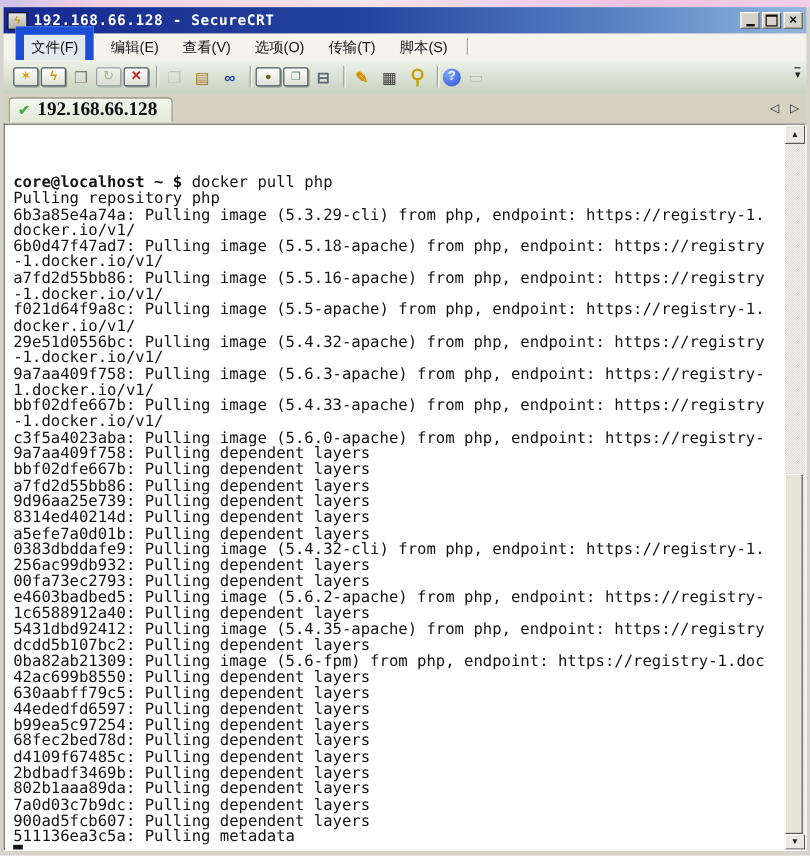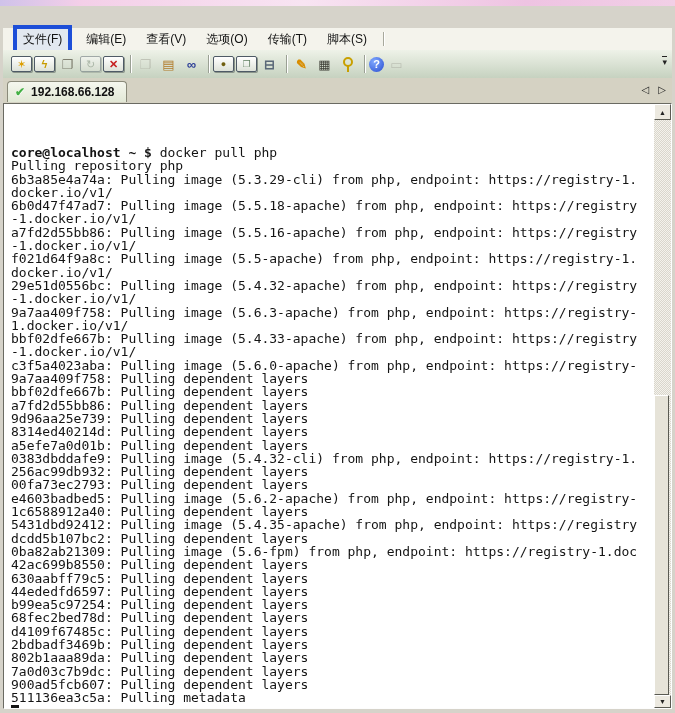--- a/index.html
+++ b/index.html
@@ -24,21 +24,21 @@
     padding:0;display:flex;align-items:center;justify-content:center;cursor:default;}
   .g-min{width:7px;height:2px;background:#111;margin-top:7px;}
   .g-max{width:8px;height:7px;border:1px solid #111;border-top-width:2px;}
   .g-close{font-size:11px;font-weight:bold;color:#111;line-height:1;font-style:normal;}
 
   
   .menubar{position:absolute;top:28px;left:3px;right:3px;height:22px;background:#f4f3ec;
     display:flex;align-items:center;padding-left:6px;box-sizing:border-box;font-size:12px;color:#111;}
   .menu-group{display:flex;align-items:center;height:100%;}
   .menu-item{padding:2px 6px;margin:0 4px;white-space:nowrap;}
-  .menu-item.boxed{border:4px solid #1d4ed8;background:#e2e8f0;}
+  .menu-item.boxed{border:7px solid #1d4ed8;background:#e2e8f0;}
   .menu-vsep{width:1px;height:14px;background:#a8a89c;margin:0 6px;box-shadow:1px 0 0 #fff;}
 
   
   .toolbar{position:absolute;top:50px;left:3px;right:3px;height:28px;
     background:linear-gradient(#eef2e8,#c6d2c0);display:flex;align-items:center;padding-left:8px;
     box-sizing:border-box;}
   .tbi{width:21px;height:17px;margin-right:2px;display:flex;align-items:center;justify-content:center;
     font-size:13px;line-height:1;flex:none;}
   .tbi.mon{width:19px;height:14px;background:linear-gradient(#ffffff,#dde2d8);border:1px solid #4e5a66;
     border-radius:2px;box-shadow:1px 1px 0 #8a948a;font-size:11px;}
@@ -53,21 +53,21 @@
   .tbi.keyicon::after{content:"";width:2px;height:6px;background:#c8a000;margin-top:-1px;}
   .tb-overflow{position:absolute;top:56px;right:8px;font-size:9px;color:#222;line-height:1;
     border-top:1px solid #222;padding-top:1px;}
 
   
   .tabbar{position:absolute;top:78px;left:3px;right:3px;height:25px;background:#d5d2c3;}
   .tab{position:absolute;left:4px;top:3px;height:21px;padding:0 12px 0 7px;
     background:linear-gradient(#f5f7ee,#e2e8d6);border:1px solid #8a8a7a;border-bottom:none;
     border-radius:4px 4px 0 0;display:flex;align-items:center;gap:6px;box-sizing:border-box;}
   .tab .check{color:#44b044;font-size:12px;font-weight:bold;text-shadow:0 1px 0 #fff;}
-  .tab-label{font-size:12px;font-weight:bold;color:#111;white-space:nowrap;}
+  .tab-label{font-size:16px;font-weight:bold;color:#111;white-space:nowrap;font-family:Liberation Serif, serif;}
   .tab-arrows{position:absolute;right:6px;top:6px;display:flex;gap:9px;font-size:10px;color:#222;}
 
   
   .term-frame{position:absolute;top:103px;left:3px;right:3px;bottom:4px;background:#fff;
     border:1px solid;border-color:#6a6a62 #fdfdfd #fdfdfd #6a6a62;display:flex;overflow:hidden;}
   .term{flex:1;margin:0;padding:42px 0 0 7px;overflow:hidden;white-space:pre;
     font-family:"DejaVu Sans Mono",monospace;font-size:13px;line-height:13.3px;color:#141414;}
   .term .bold{font-weight:bold;}
   .cursor{display:inline-block;width:8px;height:12px;background:#141414;vertical-align:-2px;}
 
@@ -82,20 +82,35 @@
   .sbtn.down{bottom:0;height:11px;}
   .sthumb{position:absolute;left:0;top:291px;height:300px;width:15px;background:#e6e3d8;
     border:1px solid;border-color:#fff #5a5a52 #5a5a52 #fff;box-sizing:border-box;}
 </style>
 </head>
 <body>
 
 <div class="win">
   <div class="desktop-strip"></div>
 
+  <div class="titlebar">
+    <span class="app-icon"></span>
+    <span class="title">192.168.66.128 - SecureCRT</span>
+    <span class="controls">
+      <button class="wbtn">
+          <i class="g-min"></i>
+        </button>
+      <button class="wbtn">
+          <i class="g-max"></i>
+        </button>
+      <button class="wbtn">
+          <i class="g-close">×</i>
+        </button>
+    </span>
+  </div>
 
   <div class="menubar">
     <div class="menu-group">
 
     <span class="menu-item boxed">文件(F)</span>
         <span class="menu-item">编辑(E)</span>
         <span class="menu-item">查看(V)</span>
         <span class="menu-item">选项(O)</span>
         <span class="menu-item">传输(T)</span>
         <span class="menu-item">脚本(S)</span>

